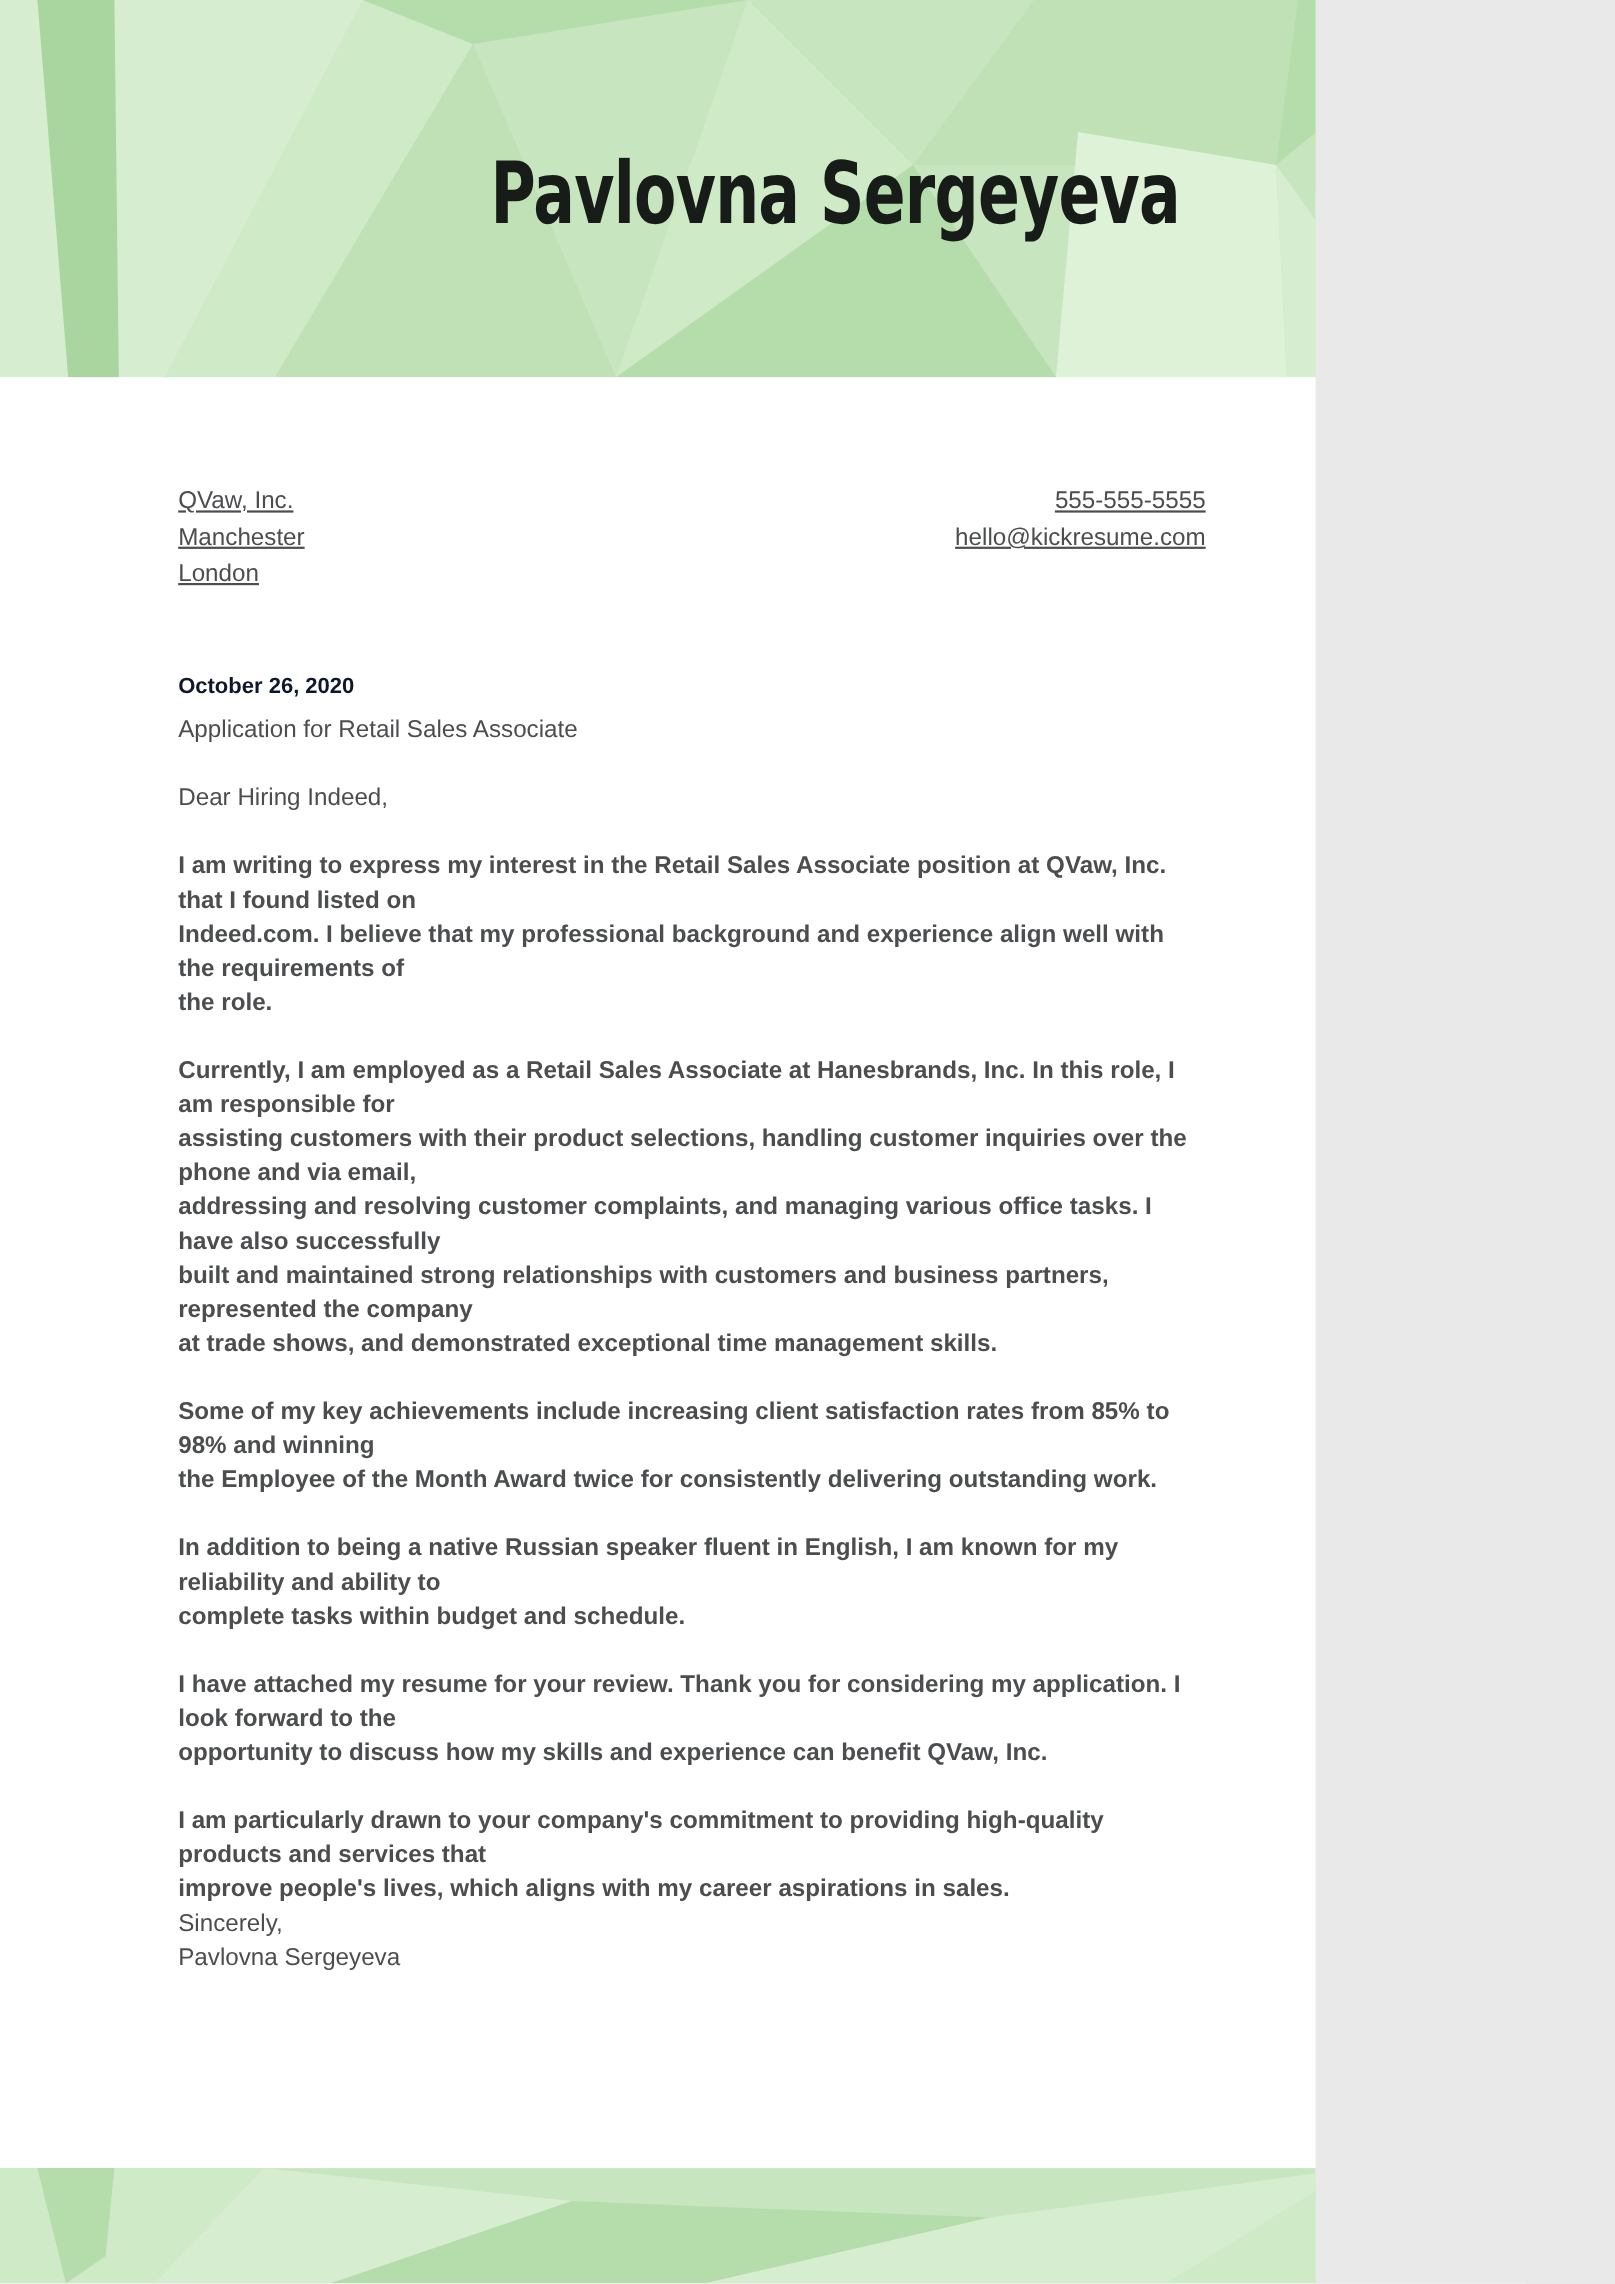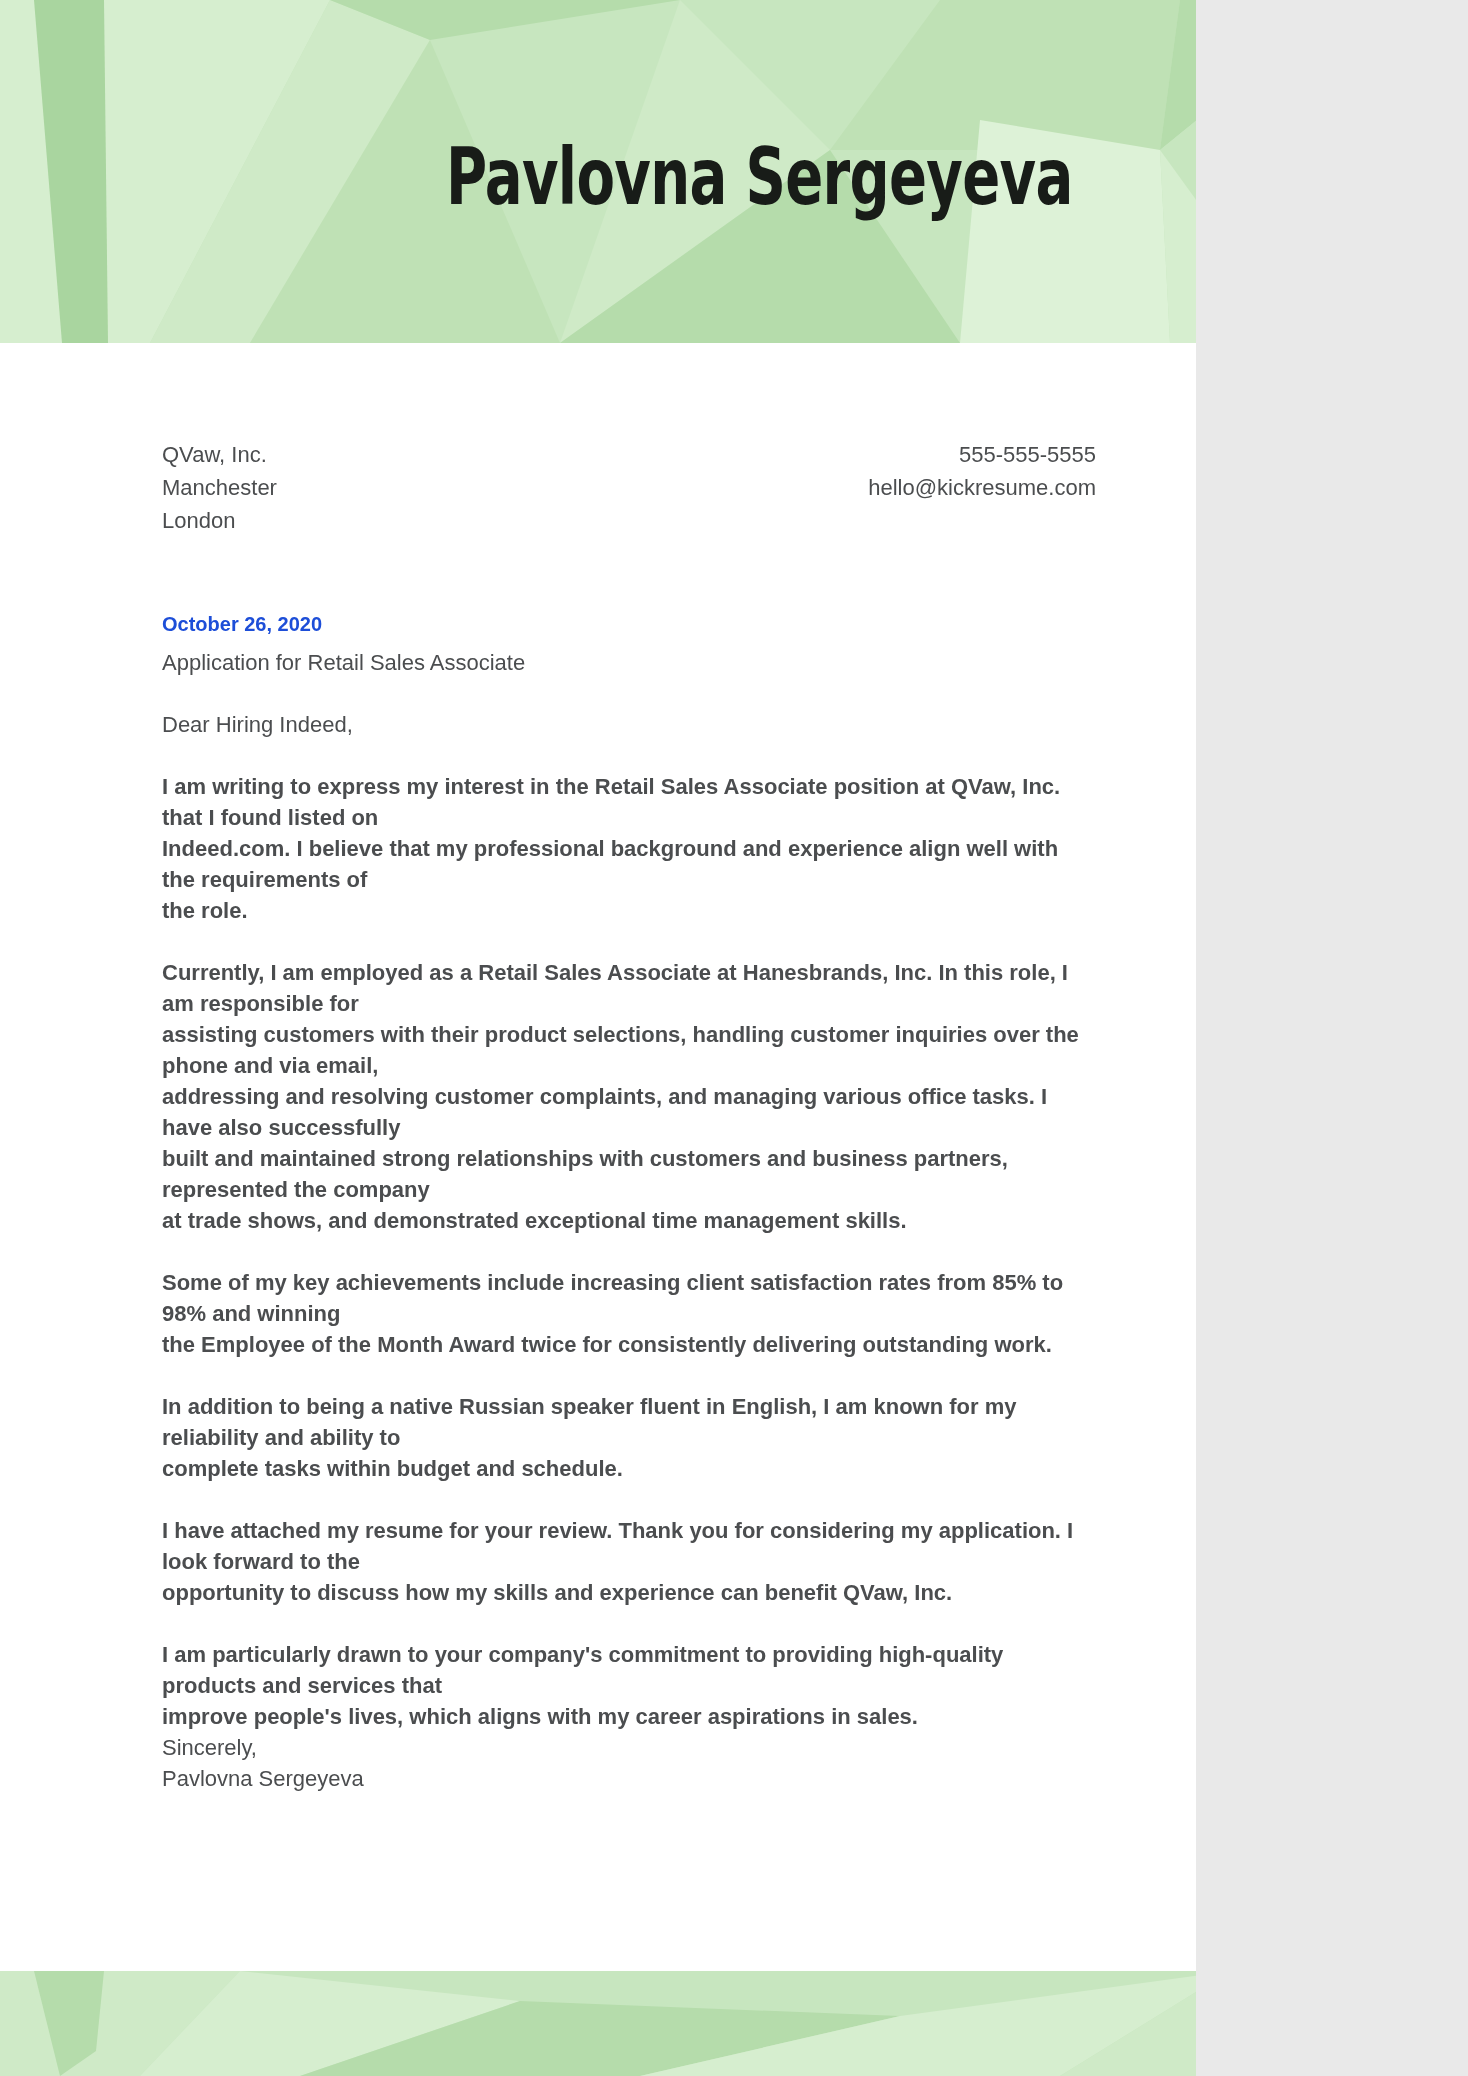--- a/index.html
+++ b/index.html
@@ -48,33 +48,33 @@
   }
   .contact-row {
     margin-top: 95px;
     display: flex;
     justify-content: space-between;
     font-size: 22px;
     line-height: 33px;
     color: #4b4d4f;
   }
   .contact-right { text-align: right; }
-  .pre { white-space: pre-line; }
+  .pre { white-space: pre-line; text-decoration: underline; }
 
   .letter {
     margin-top: 74px;
     font-size: 22px;
     line-height: 31px;
     color: #4b4d4f;
   }
   .letter-date {
     font-size: 20px;
     line-height: 26px;
     font-weight: bold;
-    color: #1d4ed8;
+    color: #0f172a;
     margin-bottom: 10px;
   }
   .letter-subject { font-size: 22px; line-height: 31px; }
   .salutation { margin-top: 31px; }
   p.para { margin: 31px 0 0 0; white-space: pre-line; font-weight: bold; }
   .closing { white-space: pre-line; }
 </style>
 </head>
 <body>
 

